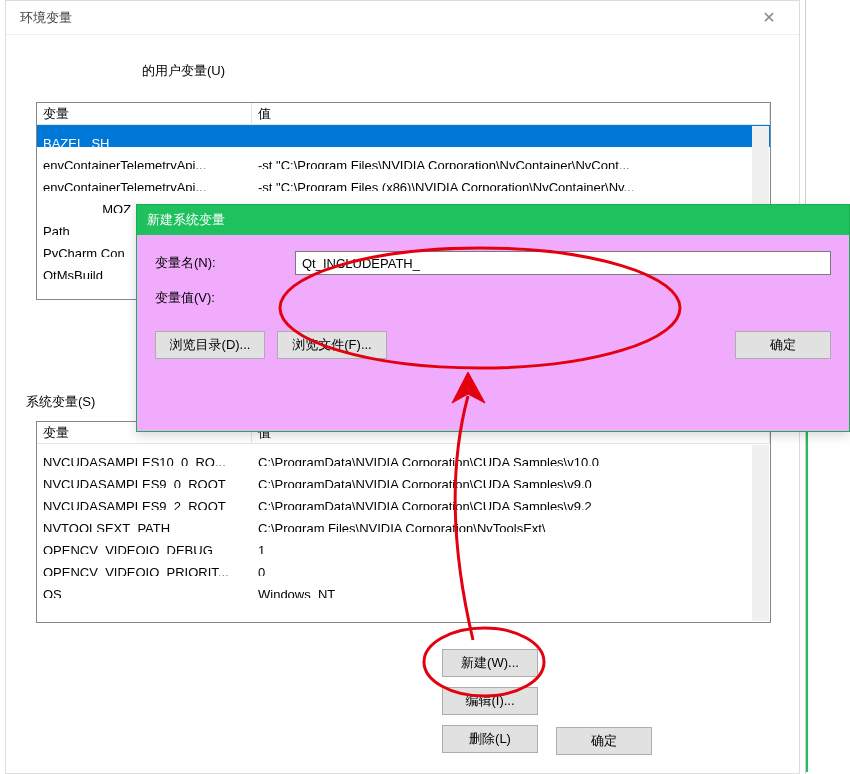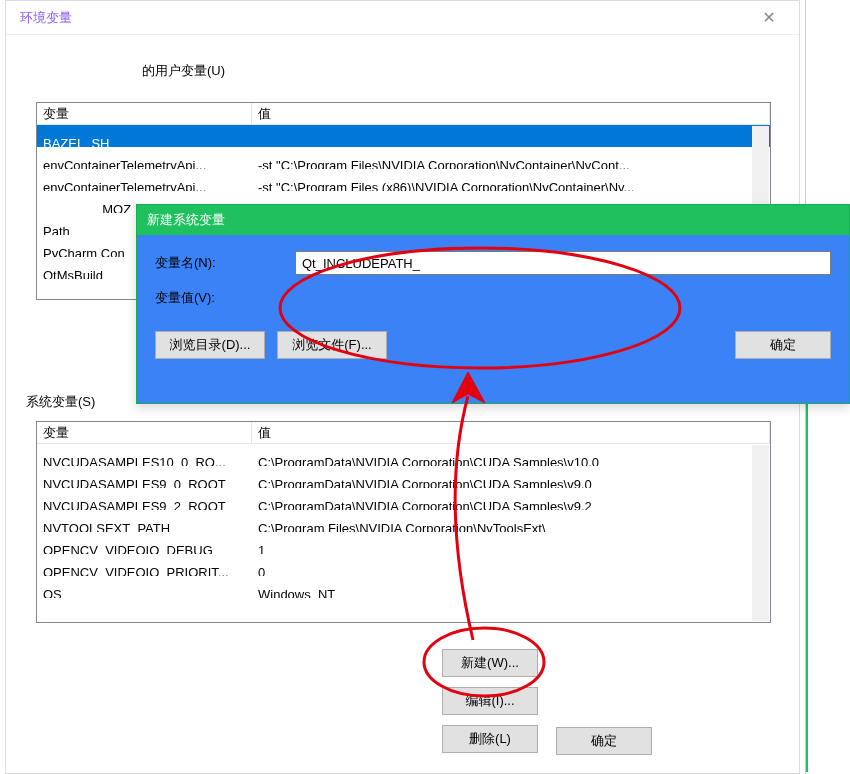--- a/index.html
+++ b/index.html
@@ -6,21 +6,21 @@
   body { margin: 0; width: 850px; height: 774px; background: #fff; position: relative; overflow: hidden; }
 
   .main-dialog {
     position: absolute; left: 5px; top: 0; width: 795px; height: 774px;
     background: #fff; border: 1px solid #dcdcdc;
   }
   .titlebar {
     height: 34px; display: flex; align-items: center; justify-content: space-between;
     padding: 0 10px; border-bottom: 1px solid #eee;
   }
-  .titlebar .title { color: #8b5cf6; padding-left: 4px; }
+  .titlebar .title { color: #404040; padding-left: 4px; }
   .titlebar .close { width: 40px; text-align: center; color: #888; font-size: 16px; font-family: Arial; }
   .section-label { position: absolute; color: #000; }
   .table-wrap {
     position: absolute; border: 1px solid #828790;
     background: #fff;
   }
   .table-head, .table-row {
     display: flex; height: 22px; line-height: 22px;
   }
   .table-head .th {
@@ -34,22 +34,22 @@
     background: #f0f0f0;
   }
   .btn {
     background: #e1e1e1; border: 1px solid #adadad; padding: 4px 0;
     text-align: center; min-width: 96px; height: 28px; line-height: 18px;
     display: inline-block; color: #000;
   }
   .btn-row { position: absolute; display: flex; gap: 10px; flex-direction: column; }
 
   .modal-dialog {
-    position: absolute; left: 136px; top: 204px; width: 714px; height: 200px;
-    background: #3b82f6; border: 1px solid #1aae4e; box-shadow: 0 4px 10px rgba(0,0,0,0.15);
+    position: absolute; left: 136px; top: 204px; width: 714px; height: 228px;
+    background: #f0abfc; border: 1px solid #1aae4e; box-shadow: 0 4px 10px rgba(0,0,0,0.15);
   }
   .modal-titlebar {
     height: 30px; background: #1ec15d;
     display: flex; align-items: center; padding: 0 10px; color: #fff; font-size: 13px;
   }
   .modal-body { padding: 16px 18px 10px 18px; }
   .form-row { display: flex; align-items: center; margin-bottom: 14px; }
   .form-row label { width: 140px; color: #000; }
   .form-row input {
     flex: 1; height: 24px; border: 1px solid #7a7a7a; padding: 2px 6px; font-size: 13px;

